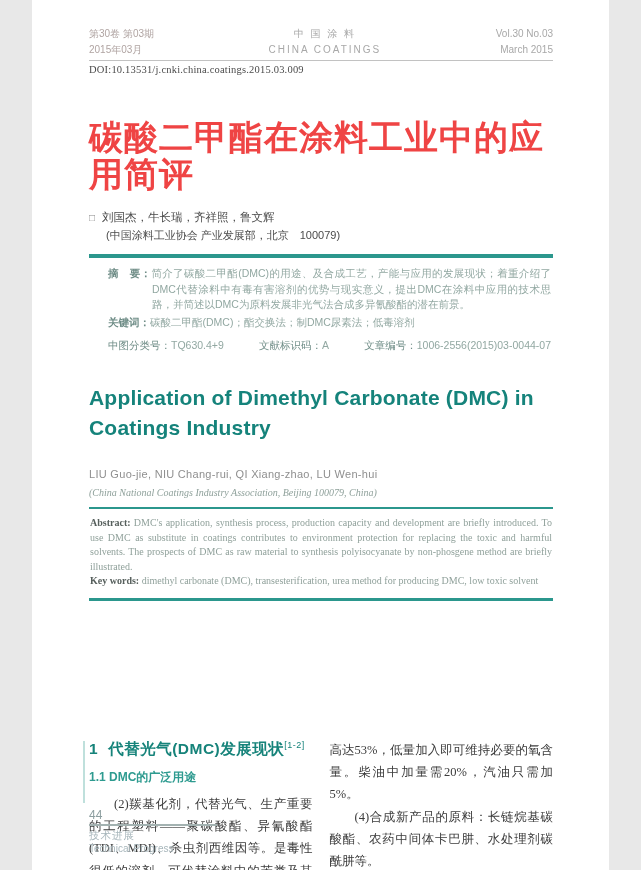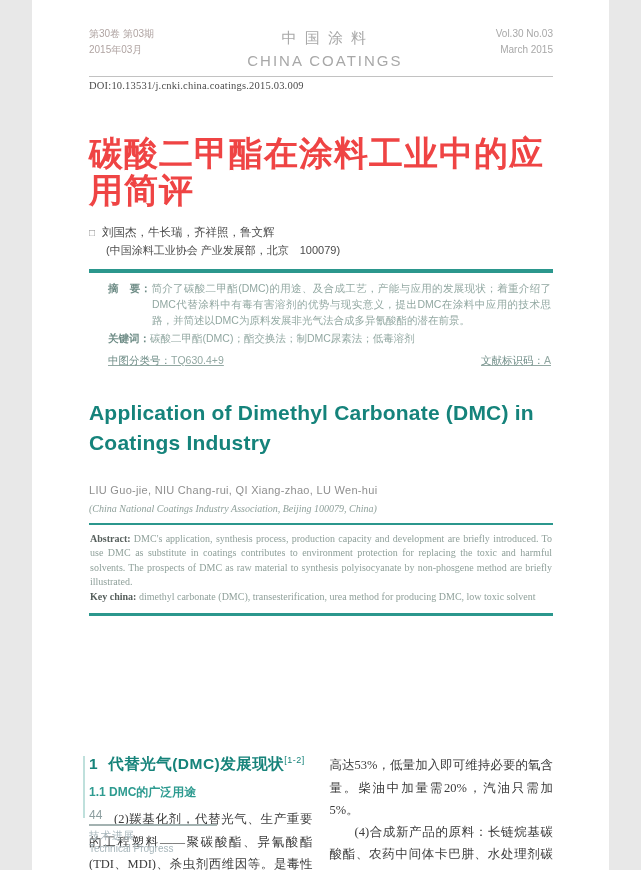--- a/index.html
+++ b/index.html
@@ -11,21 +11,21 @@
     margin: 0 auto;
     background: #ffffff;
     font-family: "Liberation Sans", "DejaVu Sans", sans-serif;
     overflow: hidden;
   }
   .content { padding: 26px 56px 0 57px; }
 
   
   .jh-row { display: flex; justify-content: space-between; align-items: flex-start; }
   .jh-left  { font-size: 10px; line-height: 1.55; color: #b0a4a2; }
-  .jh-center{ font-size: 15px; line-height: 1.55; color: #a8a8a8; text-align: center; letter-spacing: 2px; }
+  .jh-center{ font-size: 10px; line-height: 1.55; color: #a8a8a8; text-align: center; letter-spacing: 2px; }
   .jh-right { font-size: 10px; line-height: 1.55; color: #a8a8a8; text-align: right; }
   .jh-rule { border: 0; border-top: 1px solid #c2c2c2; margin: 3px 0 3px 0; }
   .doi { font-family: "Liberation Serif", "DejaVu Serif", serif; font-size: 10.5px; color: #4b4b4b; letter-spacing: 0.2px; }
 
   
   .cn-title {
     margin-top: 44px;
     font-size: 34px;
     font-weight: bold;
     color: #ef4444;
@@ -42,21 +42,21 @@
     border-top: 4px solid #2b978d;
     padding: 8px 0 4px 0;
     font-size: 10.5px;
     color: #92a8a2;
     line-height: 1.5;
   }
   .abstract-cn .inner { padding-left: 19px; padding-right: 2px; }
   .abs-p { padding-left: 44px; text-indent: -44px; text-align: justify; }
   .abs-label, .kw-label { font-weight: bold; color: #6f8d87; }
   .kw-p { margin-top: 2px; }
-  .class-row { display: flex; justify-content: space-between; margin-top: 7px; text-decoration: underline; }
+  .class-row { display: flex; justify-content: space-between; margin-top: 7px; }
   .class-row .lbl { color: #6f8d87; }
   .class-row .val { color: #92a8a2; }
 
   
   .en-title {
     margin-top: 25px;
     font-size: 21px;
     font-weight: bold;
     color: #15837b;
     line-height: 1.45;
@@ -143,31 +143,32 @@
     </div>
     <div class="affil-cn">(中国涂料工业协会 产业发展部，北京　100079)</div>
 
     <section class="abstract-cn">
       <div class="inner">
         <p class="abs-p"><span class="abs-label">摘　要：</span><span>简介了碳酸二甲酯(DMC)的用途、及合成工艺，产能与应用的发展现状；着重介绍了DMC代替涂料中有毒有害溶剂的优势与现实意义，提出DMC在涂料中应用的技术思路，并简述以DMC为原料发展非光气法合成多异氰酸酯的潜在前景。</span></p>
         <p class="kw-p"><span class="kw-label">关键词：</span><span>碳酸二甲酯(DMC)；酯交换法；制DMC尿素法；低毒溶剂</span></p>
         <div class="class-row">
           <span><span class="lbl">中图分类号：</span><span class="val">TQ630.4+9</span></span>
           <span><span class="lbl">文献标识码：</span><span class="val">A</span></span>
+          <span><span class="lbl">文章编号：</span><span class="val">1006-2556(2015)03-0044-07</span></span>
         </div>
       </div>
     </section>
 
     <h2 class="en-title">Application of Dimethyl Carbonate (DMC) in Coatings Industry</h2>
     <div class="authors-en">LIU Guo-jie, NIU Chang-rui, QI Xiang-zhao, LU Wen-hui</div>
     <div class="affil-en">(China National Coatings Industry Association, Beijing 100079, China)</div>
 
     <section class="abstract-en">
       <p><span class="lbl">Abstract:</span><span> DMC's application, synthesis process, production capacity and development are briefly introduced. To use DMC as substitute in coatings contributes to environment protection for replacing the toxic and harmful solvents. The prospects of DMC as raw material to synthesis polyisocyanate by non-phosgene method are briefly illustrated.</span></p>
-      <p><span class="lbl">Key china:</span><span> dimethyl carbonate (DMC), transesterification, urea method for producing DMC, low toxic solvent</span></p>
+      <p><span class="lbl">Key words:</span><span> dimethyl carbonate (DMC), transesterification, urea method for producing DMC, low toxic solvent</span></p>
     </section>
 
     <div class="columns">
       <div class="section-accent-bar"></div>
       <div class="col">
         <h3 class="sec-h3"><span class="sec-num">1</span><span>代替光气(DMC)发展现状</span><sup>[1-2]</sup></h3>
         <h4 class="sec-h4">1.1 DMC的广泛用途</h4>
         <p class="body-p">(2)羰基化剂，代替光气、生产重要的工程塑料——聚碳酸酯、异氰酸酯(TDI、MDI)、杀虫剂西维因等。是毒性很低的溶剂，可代替涂料中的苯类及其他有毒有害溶剂。</p>
 
       </div>

